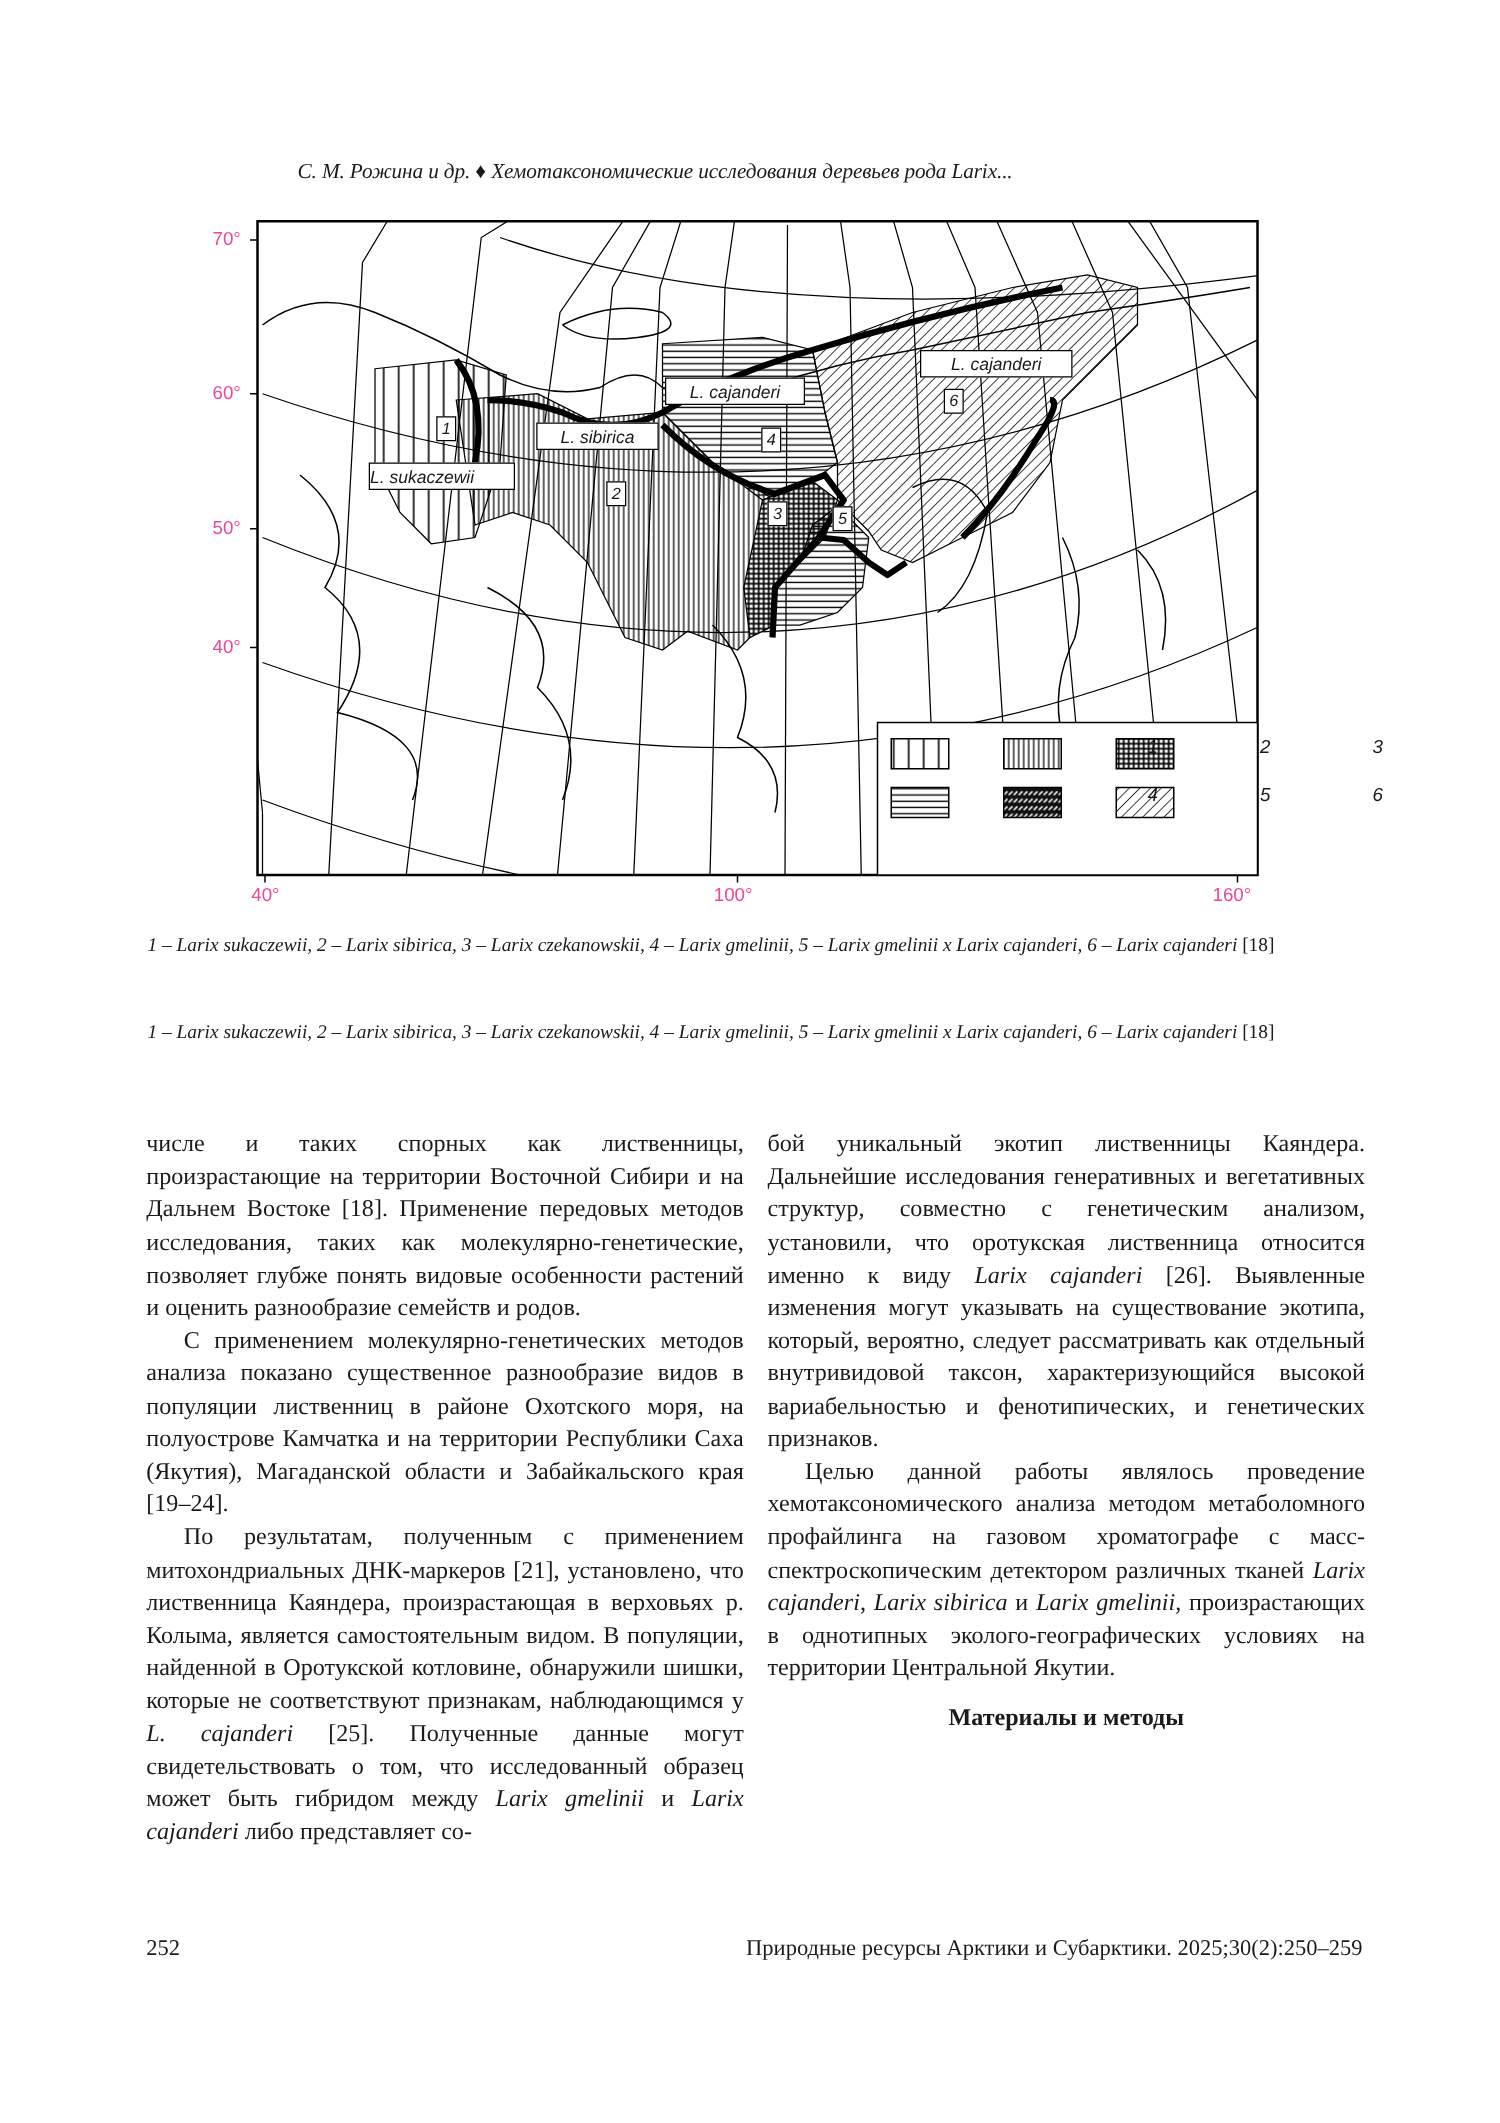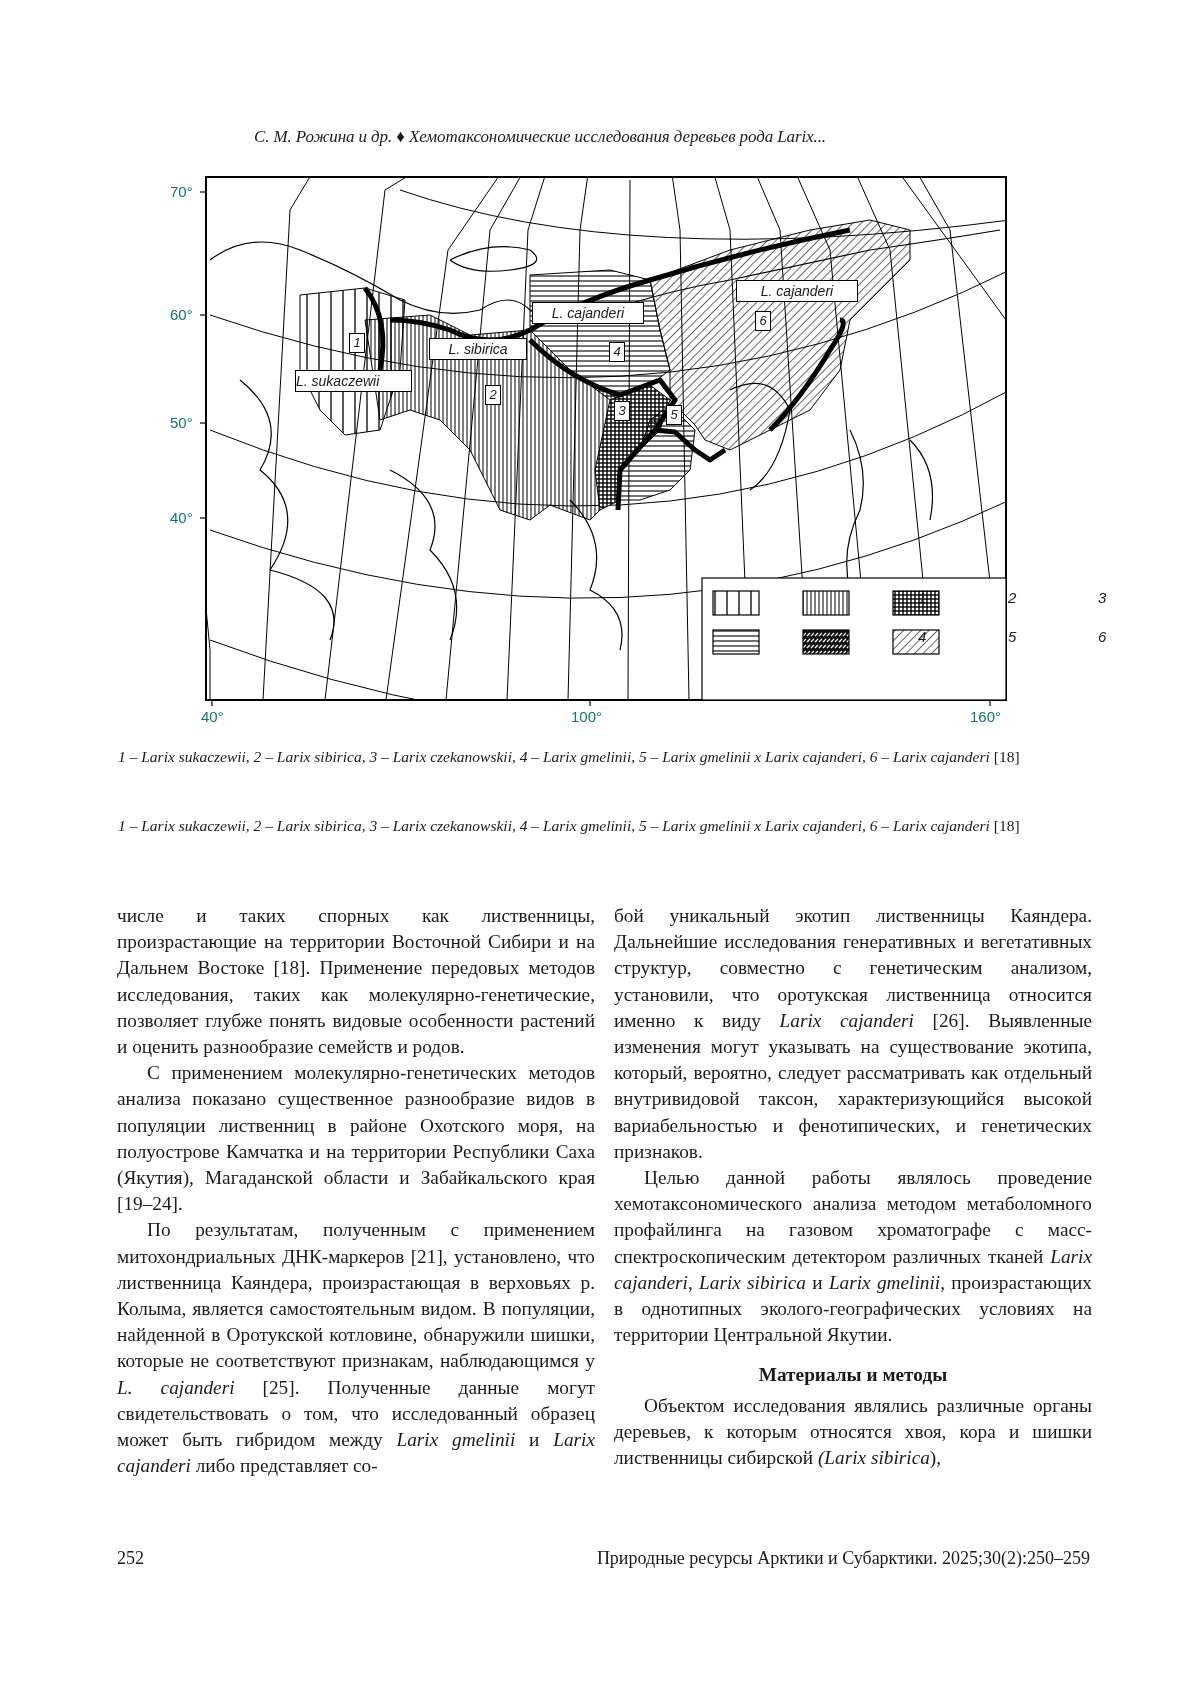--- a/index.html
+++ b/index.html
@@ -1,23 +1,23 @@
 <!DOCTYPE html>
 <html><head>
 <meta charset="utf-8">
 <style>
   html, body { margin: 0; padding: 0; background: #ffffff; }
   body { width: 1200px; height: 1698px; position: relative; overflow: hidden;
          font-family: "Liberation Serif", "DejaVu Serif", serif; color: #1a1a1a; }
-  .running-head { position: absolute; top: 127px; left: 16px; width: 1048px; text-align: center;
+  .running-head { position: absolute; top: 127px; left: 0; width: 1048px; text-align: center;
          font-style: italic; font-size: 17px; letter-spacing: -0.1px; }
   .figure { position: absolute; left: 150px; top: 170px; width: 900px; height: 555px; }
   .figure svg { position: absolute; left: 0; top: 0; }
   .lat-label, .lon-label { position: absolute; font-family: "Liberation Sans", "DejaVu Sans", sans-serif;
-         font-size: 15px; color: #0f766e; text-align: right; }
+         font-size: 15px; color: #ec4899; text-align: right; }
   .caption { position: absolute; left: 118px; width: 970px; font-size: 15.5px; line-height: 21px; }
   .caption .lead { text-indent: 28px; }
   .caption b { font-weight: bold; }
   .caption .species { font-style: italic; }
   .col { position: absolute; top: 903px; width: 478px; font-size: 19.3px; line-height: 26.2px;
          text-align: justify; }
   .col p { margin: 0; }
   .col p.indent { text-indent: 30px; }
   .col-left { left: 117px; }
   .col-right { left: 614px; }
@@ -181,17 +181,16 @@
 <div class="col col-left">
   <p>числе и таких спорных как лиственницы, произрастающие на территории Восточной Сибири и на Дальнем Востоке [18]. Применение передовых методов исследования, таких как молекулярно-генетические, позволяет глубже понять видовые особенности растений и оценить разнообразие семейств и родов.</p>
   <p class="indent">С применением молекулярно-генетических методов анализа показано существенное разнообразие видов в популяции лиственниц в районе Охотского моря, на полуострове Камчатка и на территории Республики Саха (Якутия), Магаданской области и Забайкальского края [19–24].</p>
   <p class="indent"><span>По результатам, полученным с применением митохондриальных ДНК-маркеров [21], установлено, что лиственница Каяндера, произрастающая в верховьях р. Колыма, является самостоятельным видом. В популяции, найденной в Оротукской котловине, обнаружили шишки, которые не соответствуют признакам, наблюдающимся у </span><i>L. cajanderi</i><span> [25]. Полученные данные могут свидетельствовать о том, что исследованный образец может быть гибридом между </span><i>Larix gmelinii</i><span> и </span><i>Larix cajanderi</i><span> либо представляет со-</span></p>
 </div>
 
 <div class="col col-right">
   <p><span>бой уникальный экотип лиственницы Каяндера. Дальнейшие исследования генеративных и вегетативных структур, совместно с генетическим анализом, установили, что оротукская лиственница относится именно к виду </span><i>Larix cajanderi</i><span> [26]. Выявленные изменения могут указывать на существование экотипа, который, вероятно, следует рассматривать как отдельный внутривидовой таксон, характеризующийся высокой вариабельностью и фенотипических, и генетических признаков.</span></p>
   <p class="indent"><span>Целью данной работы являлось проведение хемотаксономического анализа методом метаболомного профайлинга на газовом хроматографе с масс-спектроскопическим детектором различных тканей </span><i>Larix cajanderi</i><span>, </span><i>Larix sibirica</i><span> и </span><i>Larix gmelinii,</i><span> произрастающих в однотипных эколого-географических условиях на территории Центральной Якутии.</span></p>
   <p class="section-heading">Материалы и методы</p>
-  <p class="indent"><span>Объектом исследования являлись различные органы деревьев, к которым относятся хвоя, кора и шишки лиственницы сибирской </span><i>(Larix sibirica</i><span>),</span></p>
 </div>
 
 <div class="footer-left">252</div>
 <div class="footer-right">Природные ресурсы Арктики и Субарктики. 2025;30(2):250–259</div>
 
 </body></html>

